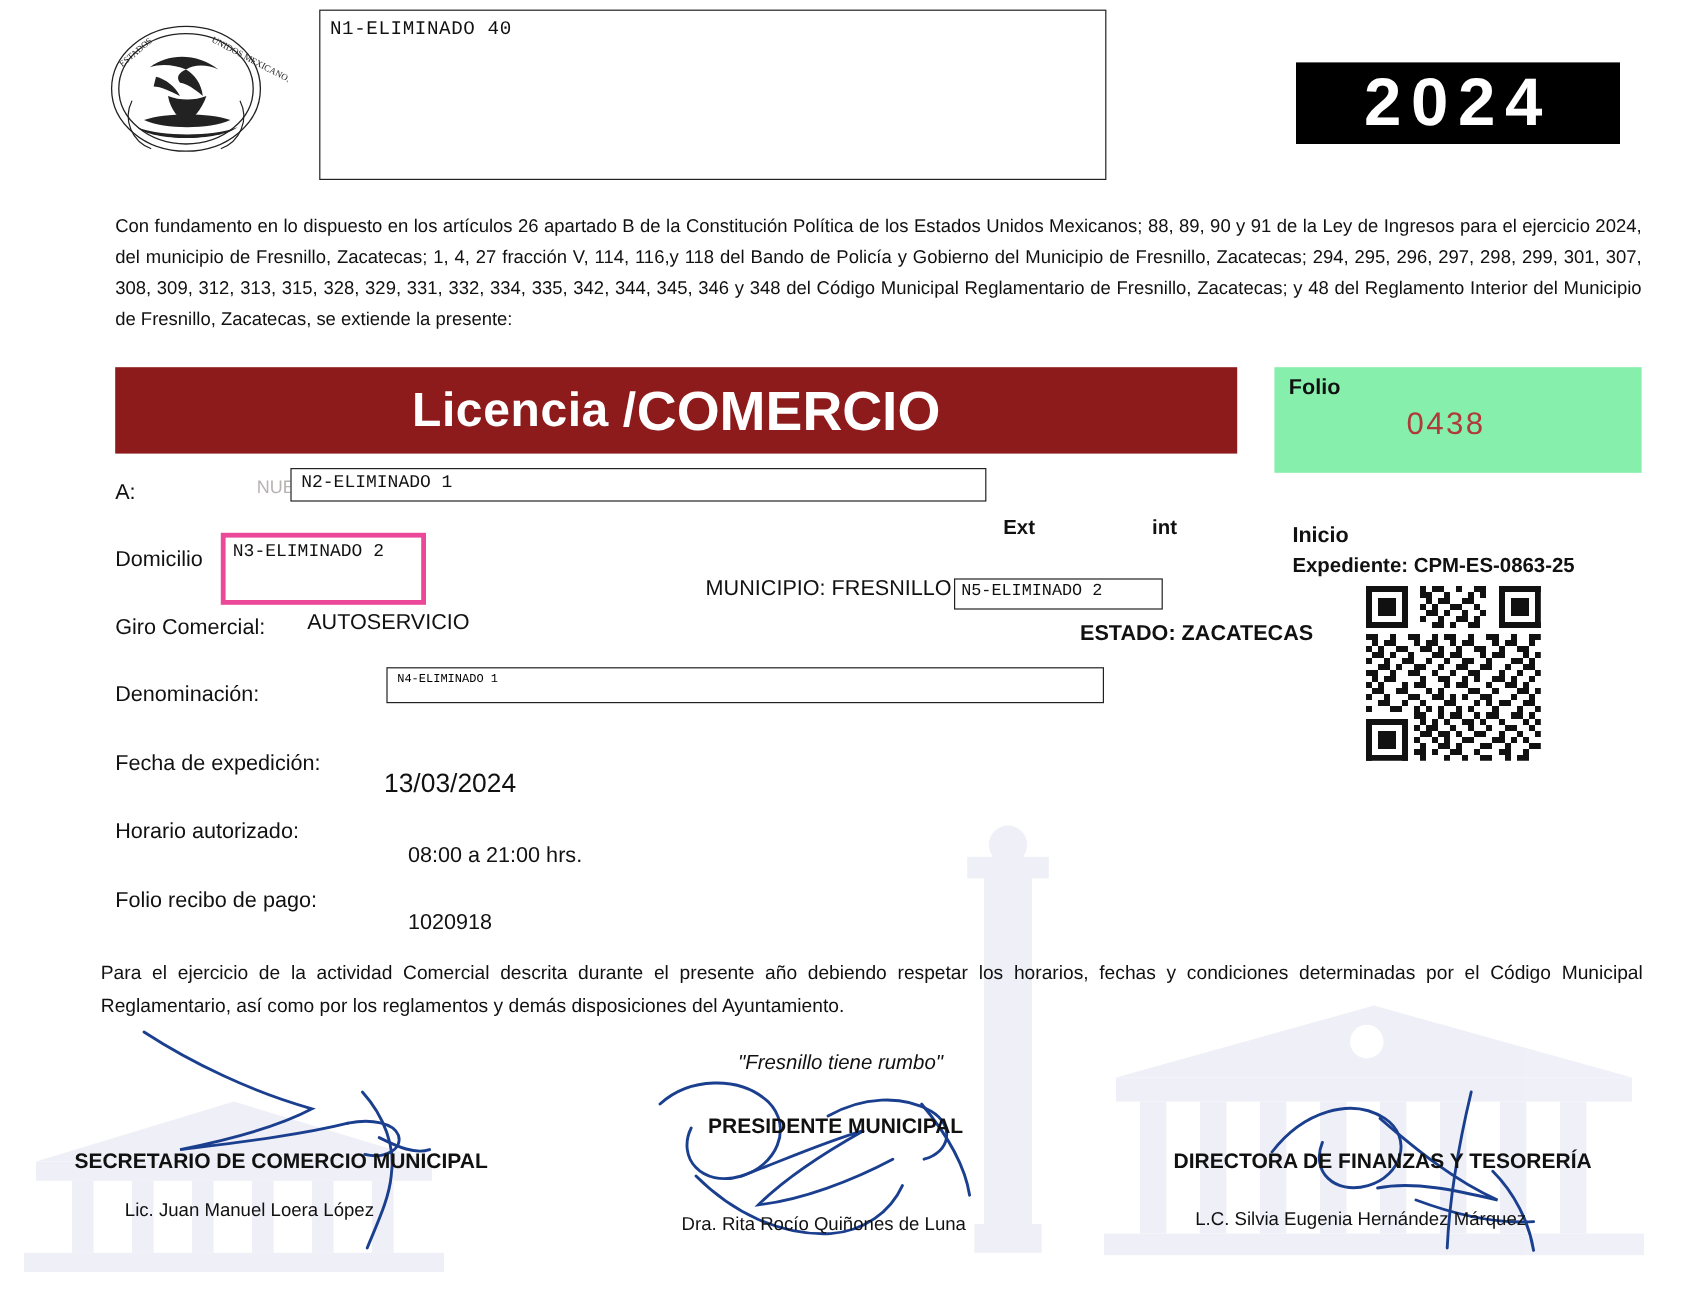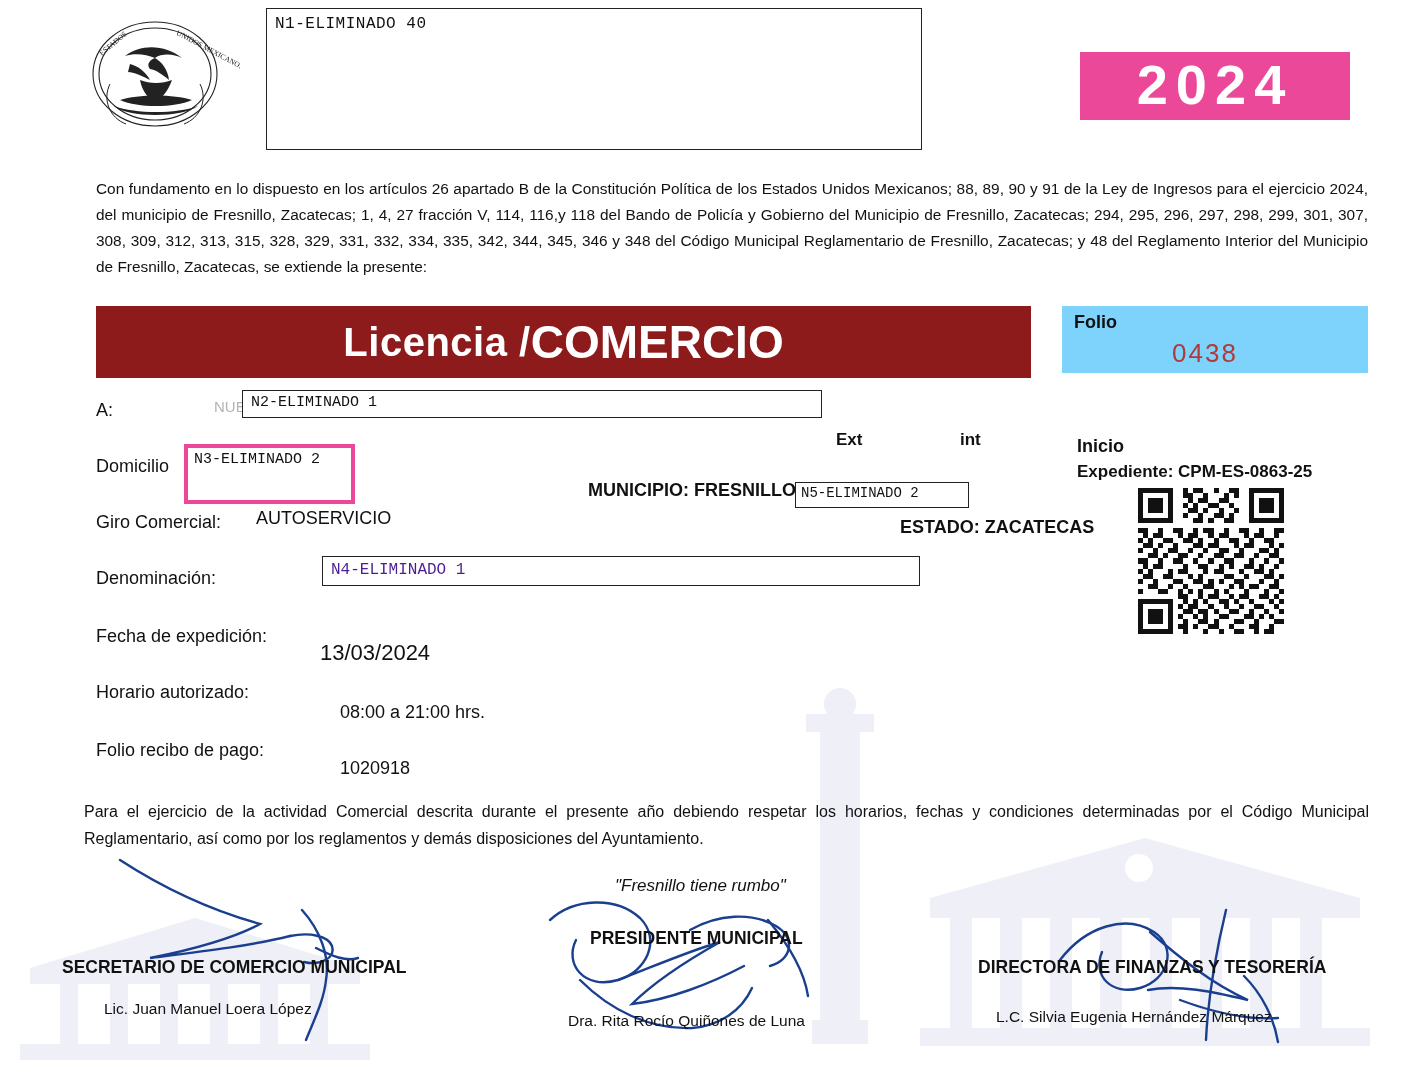--- a/index.html
+++ b/index.html
@@ -25,21 +25,21 @@
   .redact-top{
     position:absolute;left:266px;top:8px;width:654px;height:140px;
     border:1px solid #222;background:#fff;
   }
   .redact-top span{
     display:block;padding:6px 8px;
     font-family:"Liberation Mono", monospace;font-size:16px;letter-spacing:.5px;color:#111;
   }
   .year{
     position:absolute;right:58px;top:52px;
-    width:270px;height:68px;background:#ec4899;
+    width:270px;height:68px;background:#000000;
     color:#fff;font-weight:bold;font-size:56px;letter-spacing:8px;
     text-align:center;line-height:66px;
     font-family:"Liberation Sans", sans-serif;
   }
 
   
   .legal{
     position:absolute;left:96px;top:176px;width:1272px;
     font-size:15.4px;line-height:26px;text-align:justify;color:#111;
   }
@@ -52,22 +52,22 @@
   }
   .titlebar .t1{
     color:#fff;font-size:40px;font-weight:bold;letter-spacing:.5px;
   }
   .titlebar .t2{
     color:#fff;font-size:46px;font-weight:bold;letter-spacing:0px;
   }
 
   
   .foliobox{
-    position:absolute;left:1062px;top:306px;width:306px;height:67px;
-    background:#7dd3fc;
+    position:absolute;left:1062px;top:306px;width:306px;height:88px;
+    background:#86efac;
   }
   .foliobox .flabel{
     position:absolute;left:12px;top:6px;font-size:18px;font-weight:bold;color:#111;
   }
   .foliobox .fval{
     position:absolute;left:110px;top:32px;font-size:26px;color:#b03a3a;letter-spacing:2px;
   }
 
   
   .lbl{position:absolute;font-size:18px;color:#111;}
@@ -100,21 +100,21 @@
     display:block;padding:2px 5px;font-family:"Liberation Mono", monospace;font-size:14px;color:#111;
   }
   .ext-word{position:absolute;left:836px;top:430px;font-size:17px;font-weight:bold;color:#111;}
   .int-word{position:absolute;left:960px;top:430px;font-size:17px;font-weight:bold;color:#111;}
 
   .box-den{
     position:absolute;left:322px;top:556px;width:596px;height:28px;
     border:1px solid #222;background:#fff;
   }
   .box-den span{
-    display:block;padding:4px 8px;font-family:"Liberation Mono", monospace;font-size:16px;color:#4c1d95;
+    display:block;padding:4px 8px;font-family:"Liberation Mono", monospace;font-size:10px;color:#000000;
   }
 
   .inicio{position:absolute;left:1077px;top:436px;font-size:18px;font-weight:bold;color:#111;}
   .exped{position:absolute;left:1077px;top:462px;font-size:17px;font-weight:bold;color:#111;}
 
   
   .qr{position:absolute;left:1138px;top:488px;width:146px;height:146px;}
 
   
   .para2{
@@ -217,21 +217,21 @@
   <div class="box-dom">
     <span>N3-ELIMINADO 2</span>
   </div>
 
   <div class="ext-word">Ext</div>
   <div class="int-word">int</div>
   <div class="box-ext">
     <span>N5-ELIMINADO 2</span>
   </div>
 
-  <div class="val" style="left:588px;top:480px;font-weight:bold;font-size:18px;">MUNICIPIO: FRESNILLO</div>
+  <div class="val" style="left:588px;top:480px;font-weight:normal;font-size:18px;">MUNICIPIO: FRESNILLO</div>
   <div class="val" style="left:900px;top:480px;font-weight:bold;font-size:18px;margin-top:37px;">ESTADO: ZACATECAS</div>
 
   <div class="lbl" style="left:96px;top:512px;">Giro Comercial:</div>
   <div class="val" style="left:256px;top:508px;font-size:18px;">AUTOSERVICIO</div>
 
   <div class="lbl" style="left:96px;top:568px;">Denominación:</div>
   <div class="box-den">
     <span>N4-ELIMINADO 1</span>
   </div>
 

